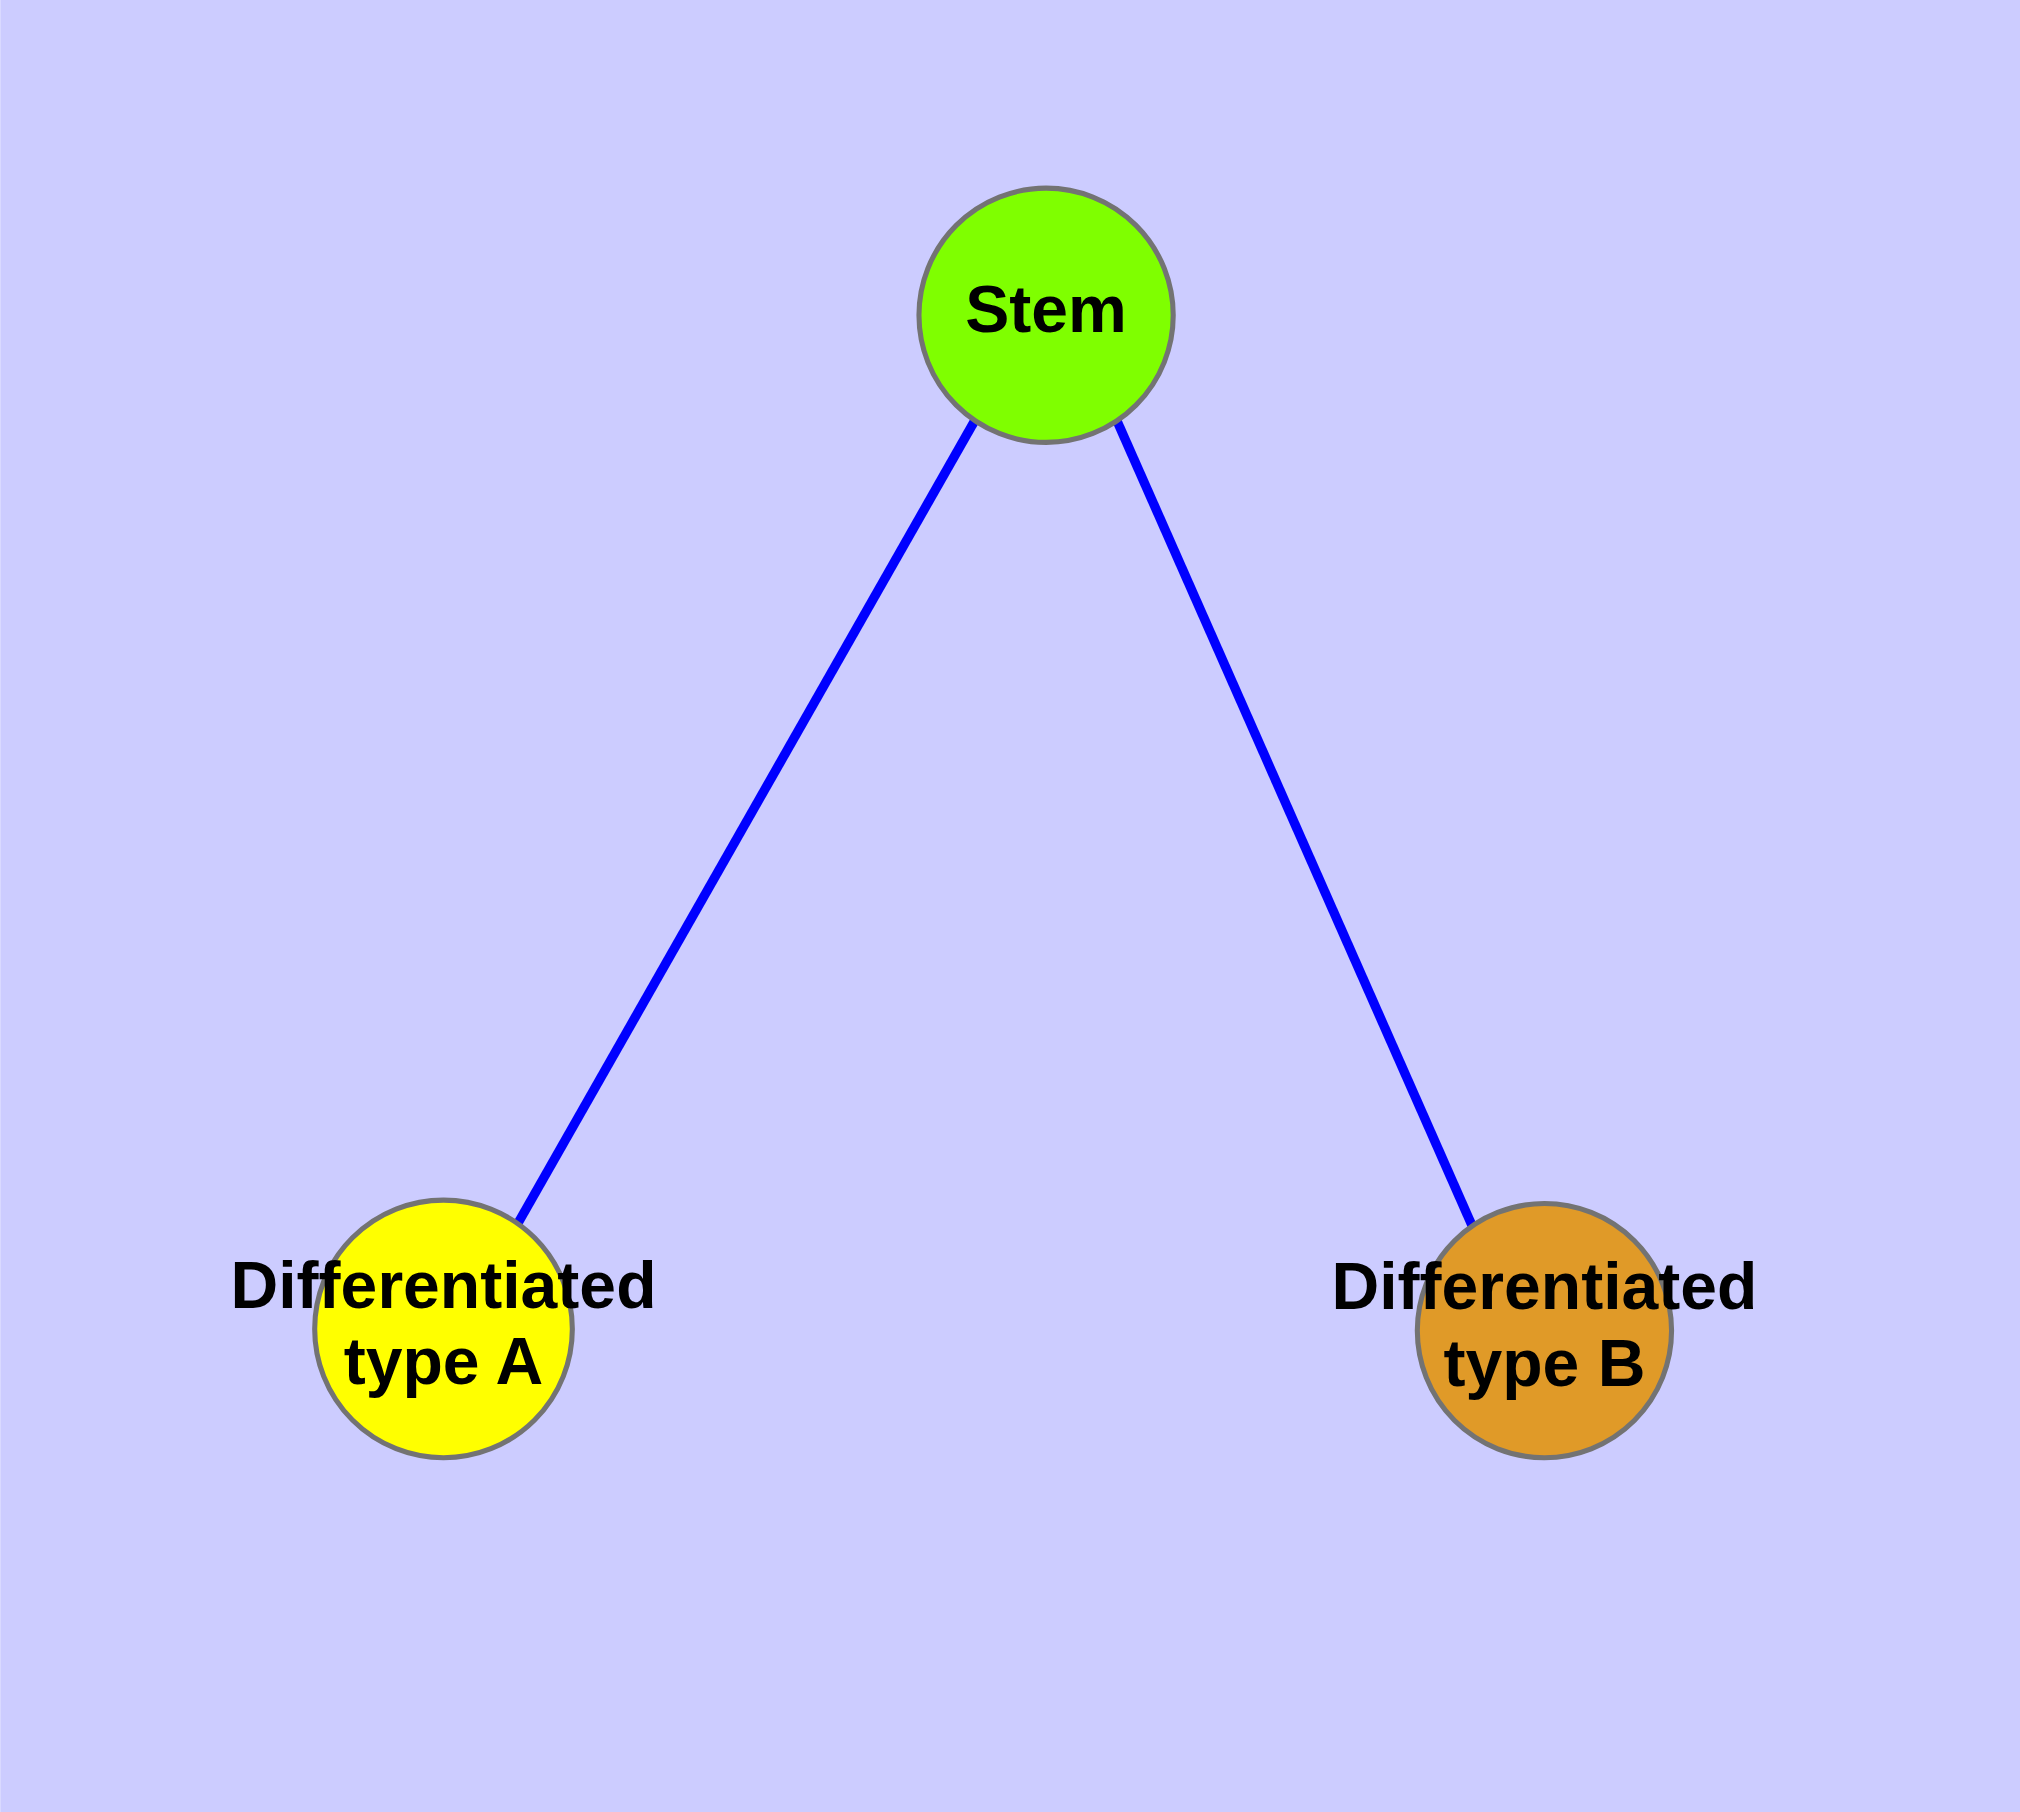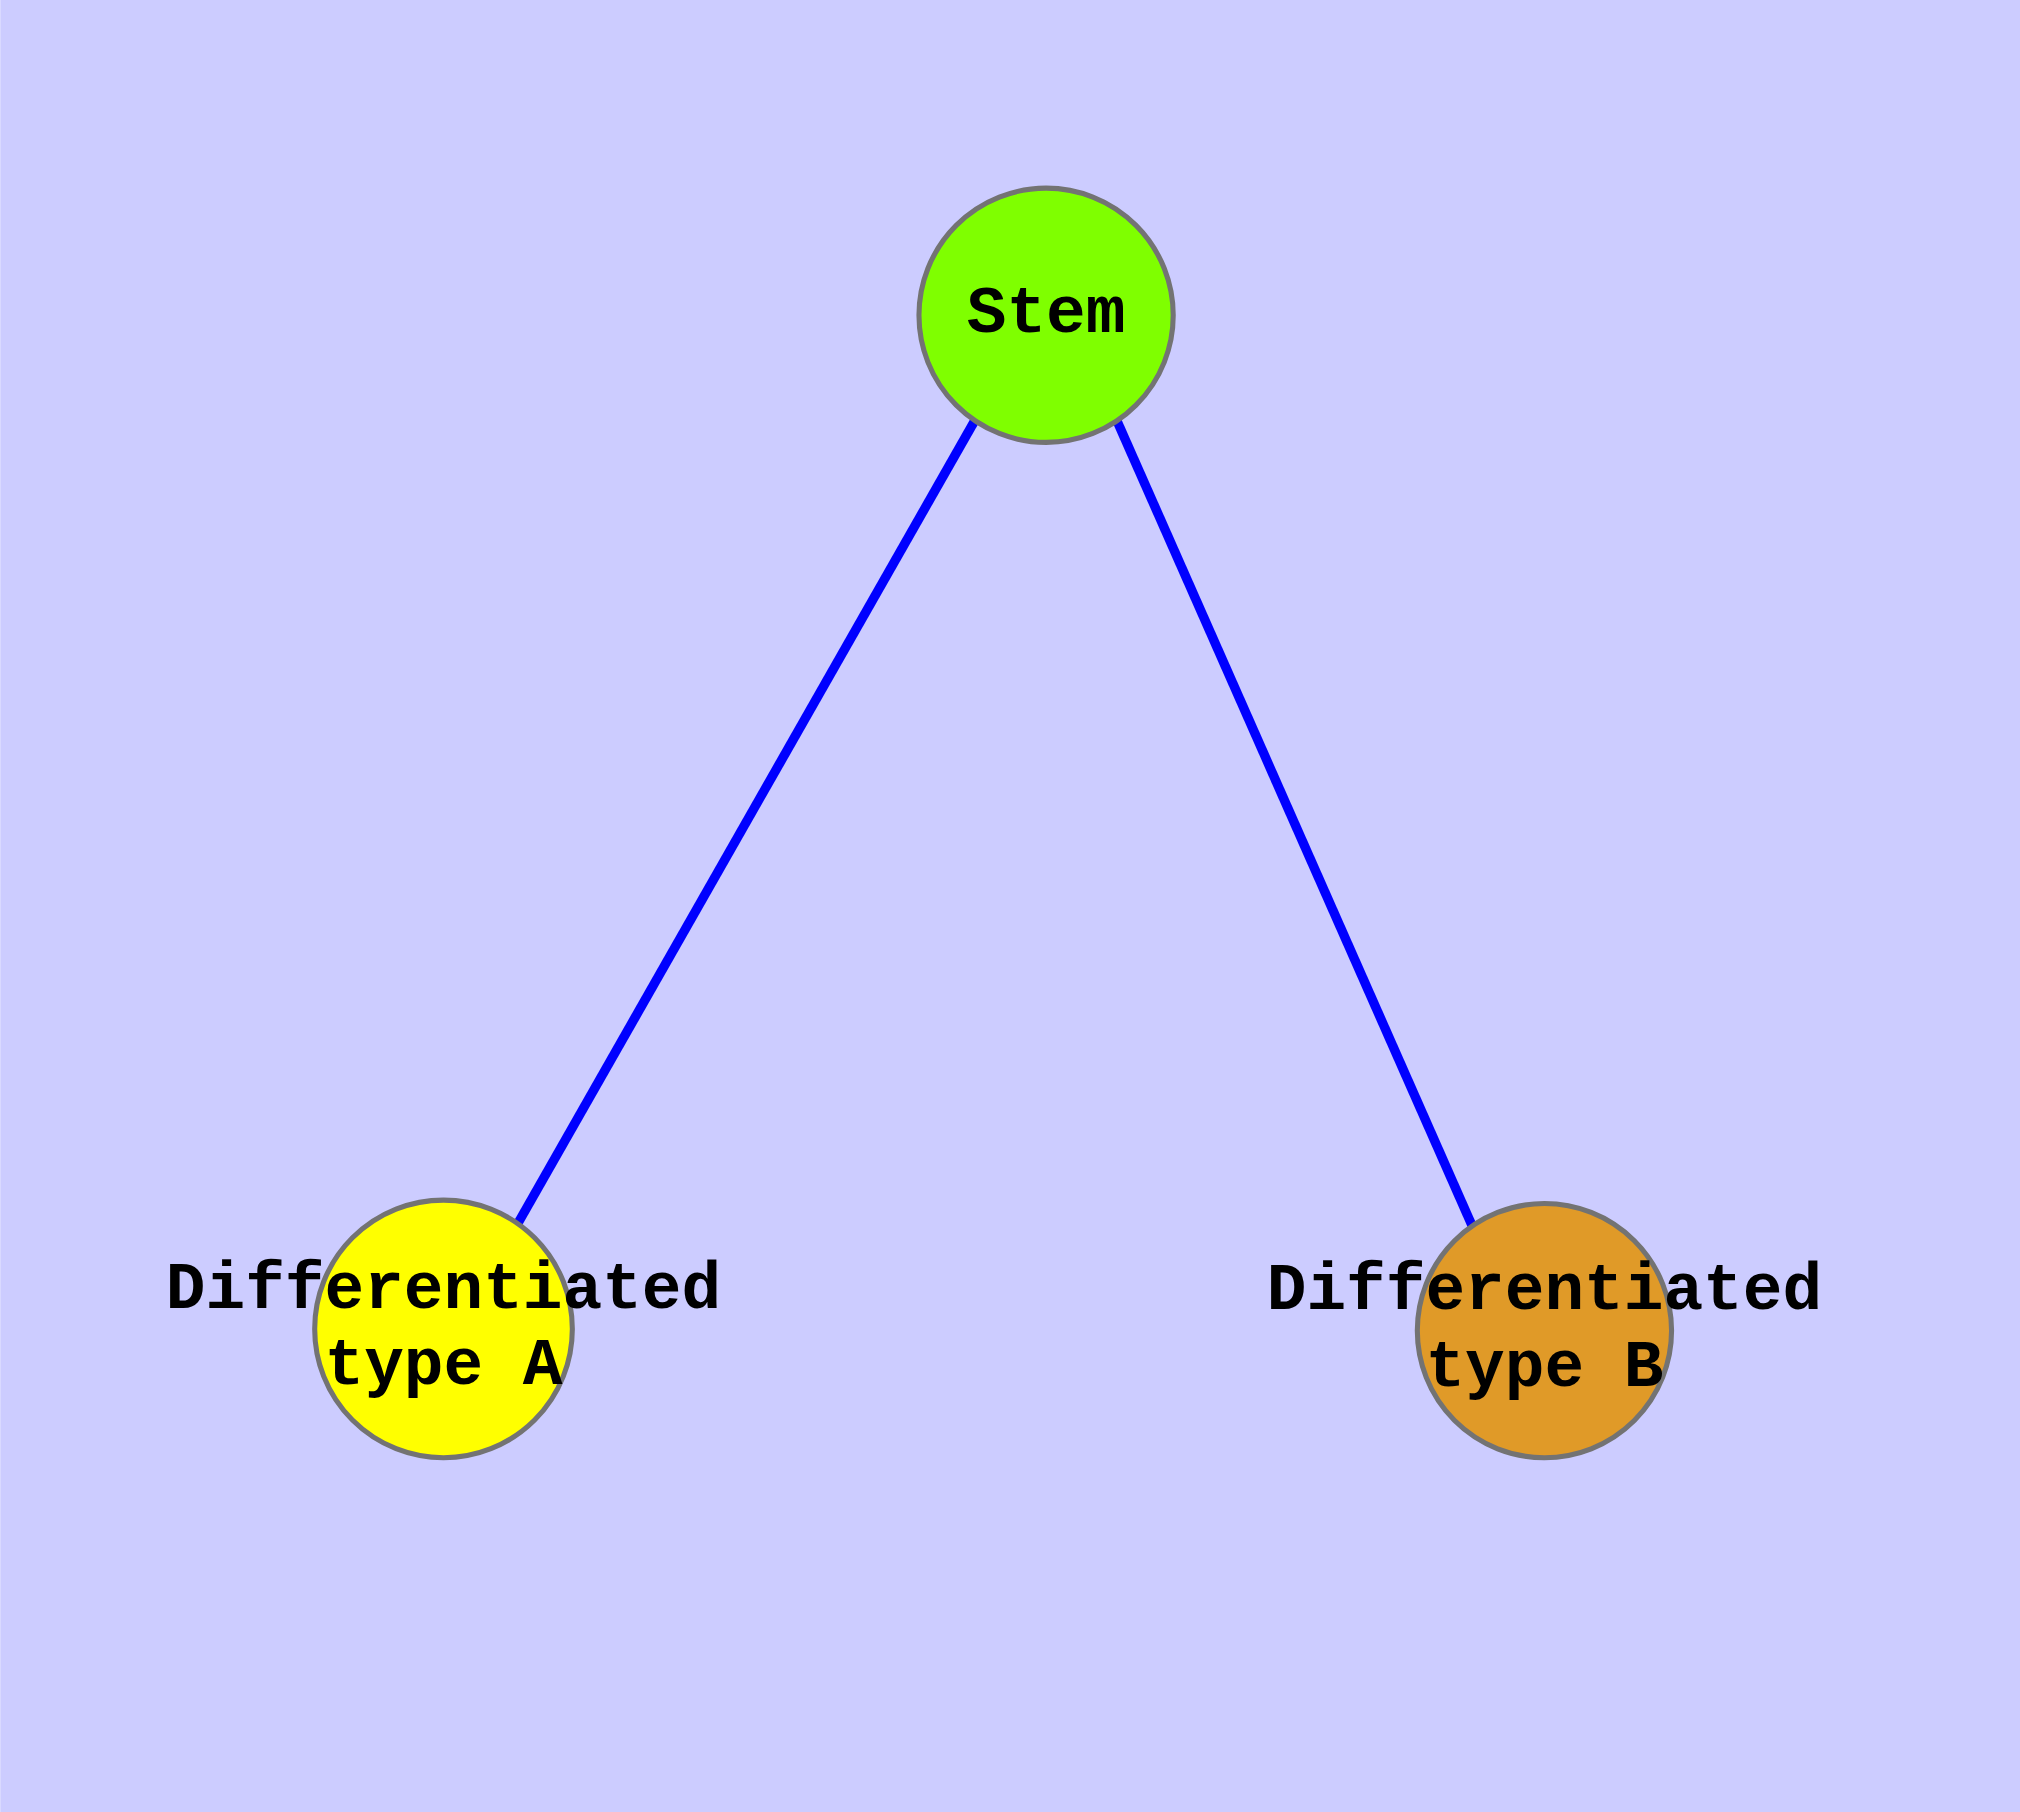--- a/index.html
+++ b/index.html
@@ -6,21 +6,21 @@
   html, body {
     margin: 0;
     padding: 0;
     background: #ffffff;
   }
   #canvas {
     position: relative;
     width: 2021px;
     height: 1812px;
     overflow: hidden;
-    font-family: Liberation Mono, monospace;
+    font-family: Liberation Sans, sans-serif;
   }
   #graph-svg {
     position: absolute;
     top: 0;
     left: 0;
     width: 2021px;
     height: 1812px;
     display: block;
   }
   .node-label {

